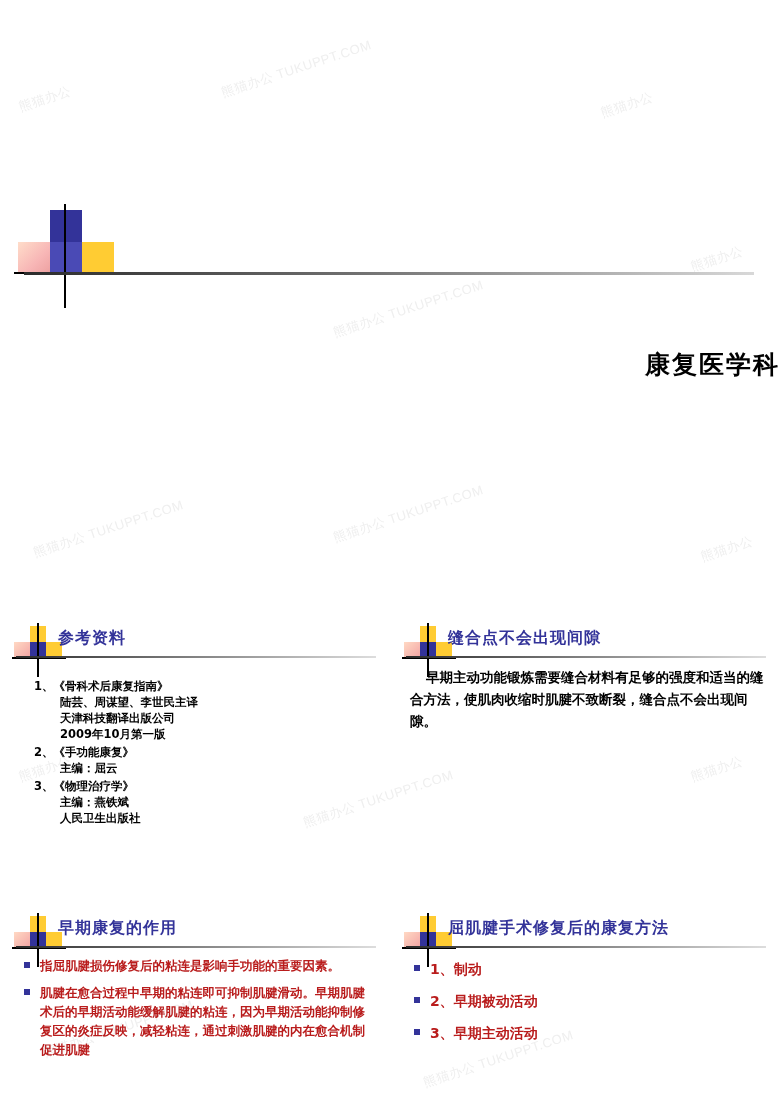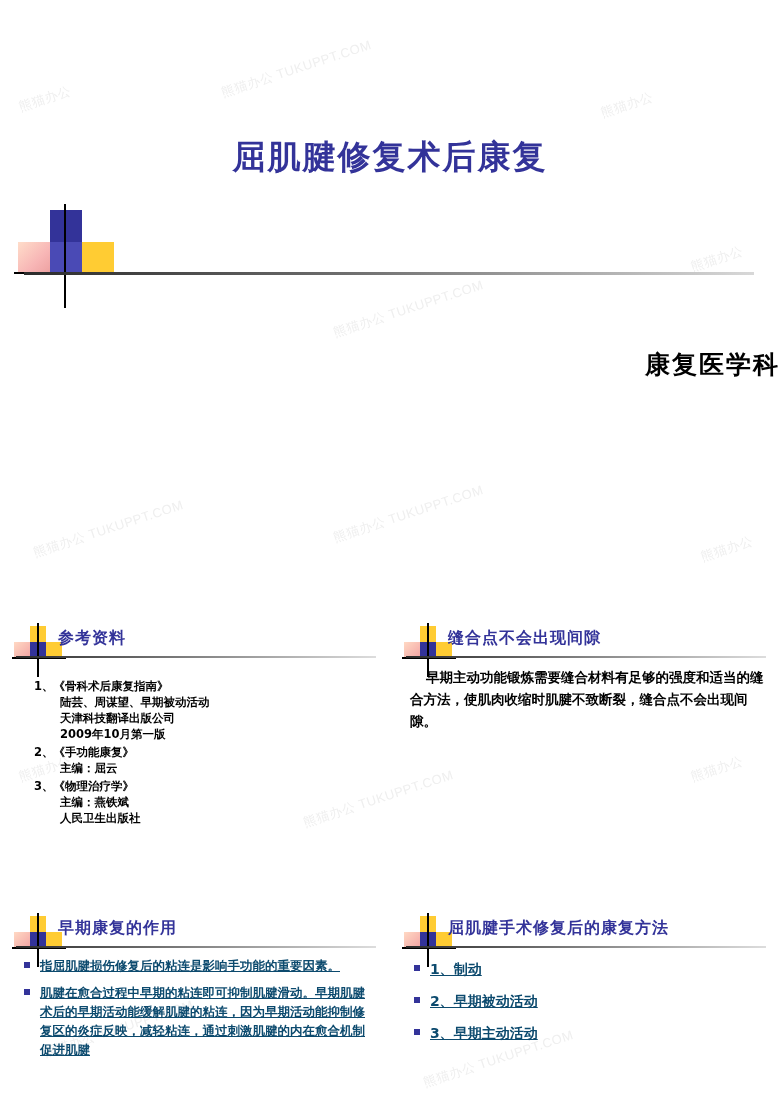--- a/index.html
+++ b/index.html
@@ -211,23 +211,22 @@
 
   
   .bullets { list-style: none; margin: 0; padding: 0; }
   .bullets li {
     position: relative;
     padding-left: 20px;
     margin-bottom: 8px;
     font-family: "DejaVu Sans", sans-serif;
     font-size: 12.5px;
     font-weight: bold;
-    color: #0c4a6e;
+    color: #b91c1c;
     line-height: 19px;
-    text-decoration: underline;
   }
   .bullets li .bsq {
     position: absolute;
     left: 4px;
     top: 6px;
     width: 6px;
     height: 6px;
     background: #333399;
   }
   .bullets.big li {
@@ -251,21 +250,20 @@
   <div class="wm" style="left:30px; top:520px;">熊猫办公 TUKUPPT.COM</div>
   <div class="wm" style="left:330px; top:505px;">熊猫办公 TUKUPPT.COM</div>
   <div class="wm" style="left:700px; top:540px;">熊猫办公</div>
   <div class="wm" style="left:18px; top:760px;">熊猫办公</div>
   <div class="wm" style="left:300px; top:790px;">熊猫办公 TUKUPPT.COM</div>
   <div class="wm" style="left:690px; top:760px;">熊猫办公</div>
   <div class="wm" style="left:40px; top:1020px;">熊猫办公 TUKUPPT.COM</div>
   <div class="wm" style="left:420px; top:1050px;">熊猫办公 TUKUPPT.COM</div>
 
   <div class="slide-title-block">
-    <div class="main-title">屈肌腱修复术后康复</div>
 
     <div class="deco-big">
       <div class="sq-fade"></div>
       <div class="sq-blue"></div>
       <div class="sq-blue2"></div>
       <div class="sq-yellow"></div>
       <div class="vline"></div>
       <div class="hline"></div>
     </div>
     <div class="title-rule"></div>
@@ -285,21 +283,21 @@
           <div class="h"></div>
       </div>
       <div class="slide-heading">参考资料</div>
       <div class="slide-rule"></div>
       <div class="slide-body">
         <ul class="ref-list">
           <li class="ref-item">
             <div class="ref-line ref-head">
               <span>1、</span><span>《骨科术后康复指南》</span>
             </div>
-            <div class="ref-line ref-sub">陆芸、周谋望、早期被动活动</div>
+            <div class="ref-line ref-sub">陆芸、周谋望、李世民主译</div>
             <div class="ref-line ref-sub">天津科技翻译出版公司</div>
             <div class="ref-line ref-sub">2009年10月第一版</div>
           </li>
           <li class="ref-item">
             <div class="ref-line ref-head">
               <span>2、</span><span>《手功能康复》</span>
             </div>
             <div class="ref-line ref-sub">主编：屈云</div>
           </li>
           <li class="ref-item">

